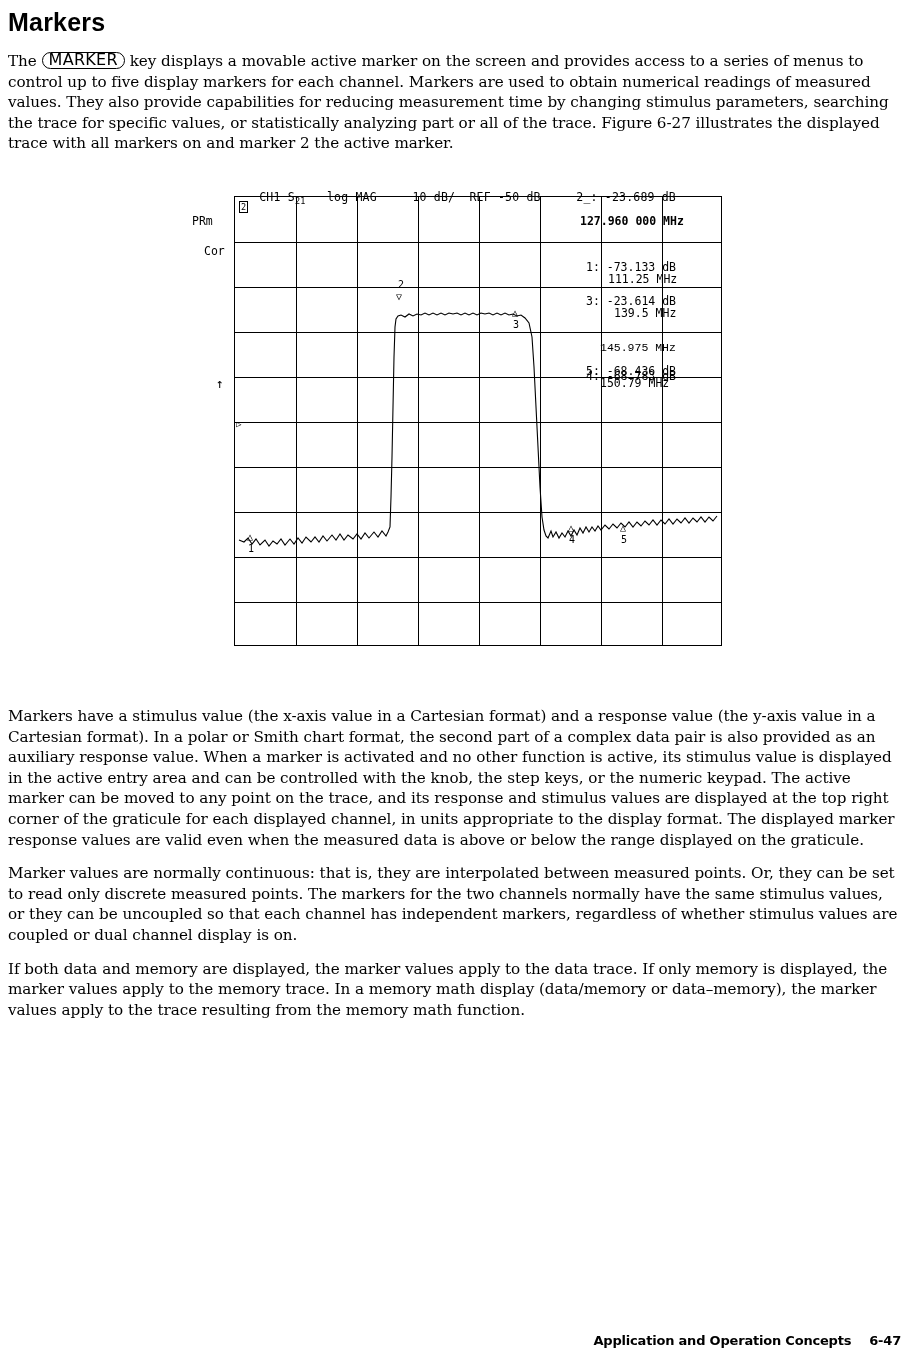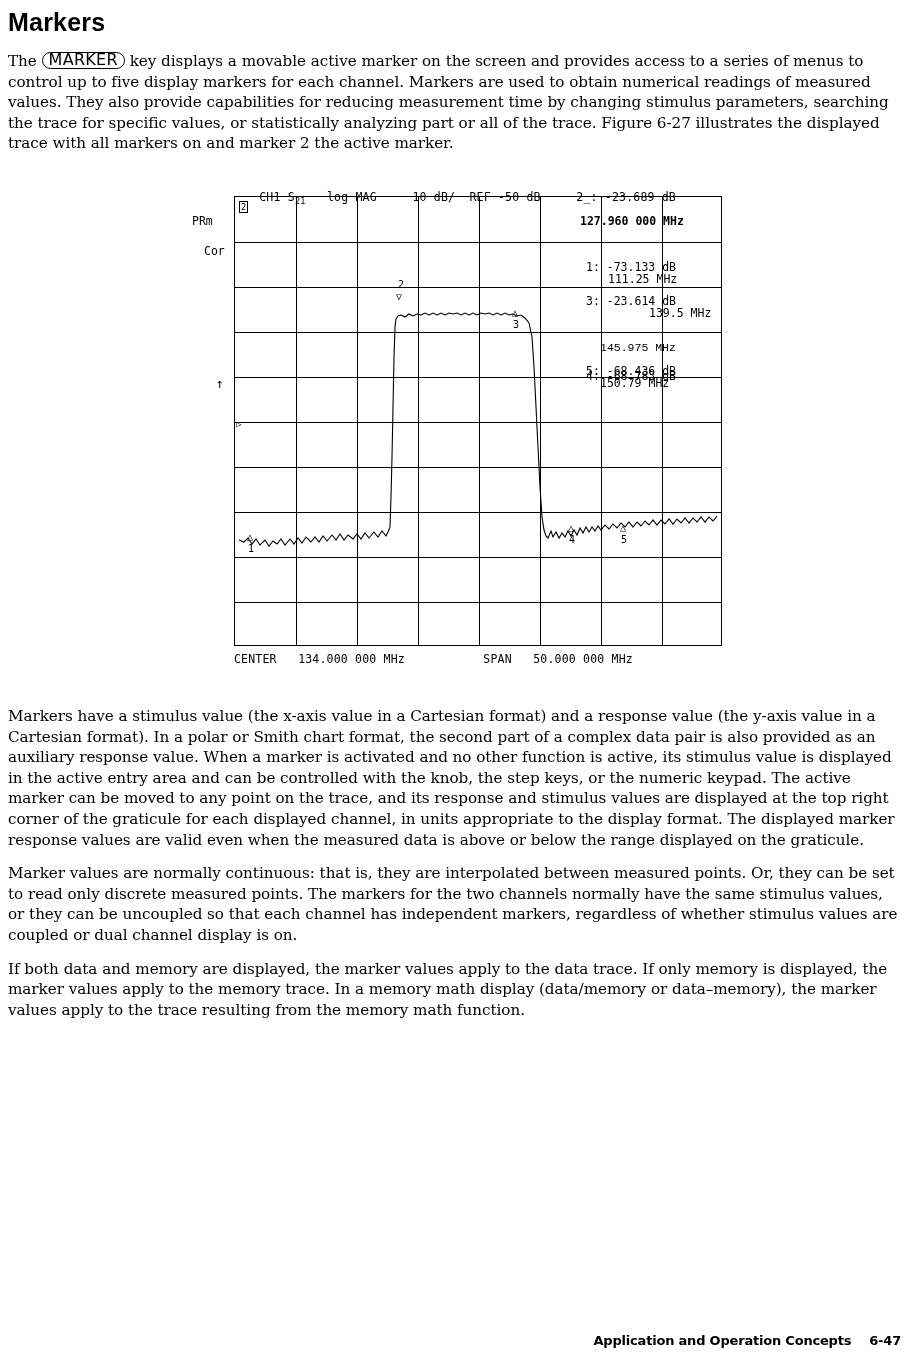--- a/index.html
+++ b/index.html
@@ -248,29 +248,28 @@
           <div class="mk-label" style="left:385px; top:325px;">△</div>
           <div class="mk-label" style="left:386px; top:337px;">5</div>
         </div>
 
         <div class="rightreadout" style="left:392px; top:38px;font-weight:bold;">127.960 000 MHz</div>
 
         <div class="rightreadout" style="left:398px; top:84px;">1: -73.133 dB</div>
         <div class="rightreadout" style="left:420px; top:96px;">111.25 MHz</div>
 
         <div class="rightreadout" style="left:398px; top:118px;">3: -23.614 dB</div>
-        <div class="rightreadout" style="left:426px; top:130px;margin-left:35px;">139.5 MHz</div>
+        <div class="rightreadout" style="left:426px; top:130px;">139.5 MHz</div>
 
         <div class="rightreadout" style="left:398px; top:153px;margin-top:40px;">4: -68.783 dB</div>
         <div class="rightreadout" style="left:412px; top:165px;font-family:Liberation Mono, monospace;">145.975 MHz</div>
 
         <div class="rightreadout" style="left:398px; top:188px;">5: -68.436 dB</div>
         <div class="rightreadout" style="left:412px; top:200px;">150.79 MHz</div>
 
-        <div class="bottomrow"><span>CENTER</span><span>&nbsp;&nbsp;&nbsp;</span><span>134.000 000 MHz</span><span>&nbsp;&nbsp;&nbsp;&nbsp;&nbsp;&nbsp;&nbsp;&nbsp;&nbsp;&nbsp;&nbsp;</span><span>SPAN</span><span>&nbsp;&nbsp;&nbsp;</span><span>50.000 000 MHz</span></div>
 
       </div>
     </div>
 
 
     <div style="height:26px;"></div>
 
     <p class="body">Markers have a stimulus value (the x-axis value in a Cartesian format) and a response value (the y-axis value in a Cartesian format).  In a polar or Smith chart format, the second part of a complex data pair is also provided as an auxiliary response value.  When a marker is activated and no other function is active, its stimulus value is displayed in the active entry area and can be controlled with the knob, the step keys, or the numeric keypad.  The active marker can be moved to any point on the trace, and its response and stimulus values are displayed at the top right corner of the graticule for each displayed channel, in units appropriate to the display format.  The displayed marker response values are valid even when the measured data is above or below the range displayed on the graticule.</p>
     <p class="body">Marker values are normally continuous:  that is, they are interpolated between measured points.  Or, they can be set to read only discrete measured points.  The markers for the two channels normally have the same stimulus values, or they can be uncoupled so that each channel has independent markers, regardless of whether stimulus values are coupled or dual channel display is on.</p>
     <p class="body">If both data and memory are displayed, the marker values apply to the data trace.  If only memory is displayed, the marker values apply to the memory trace.  In a memory math display (data/memory or data–memory), the marker values apply to the trace resulting from the memory math function.</p>

